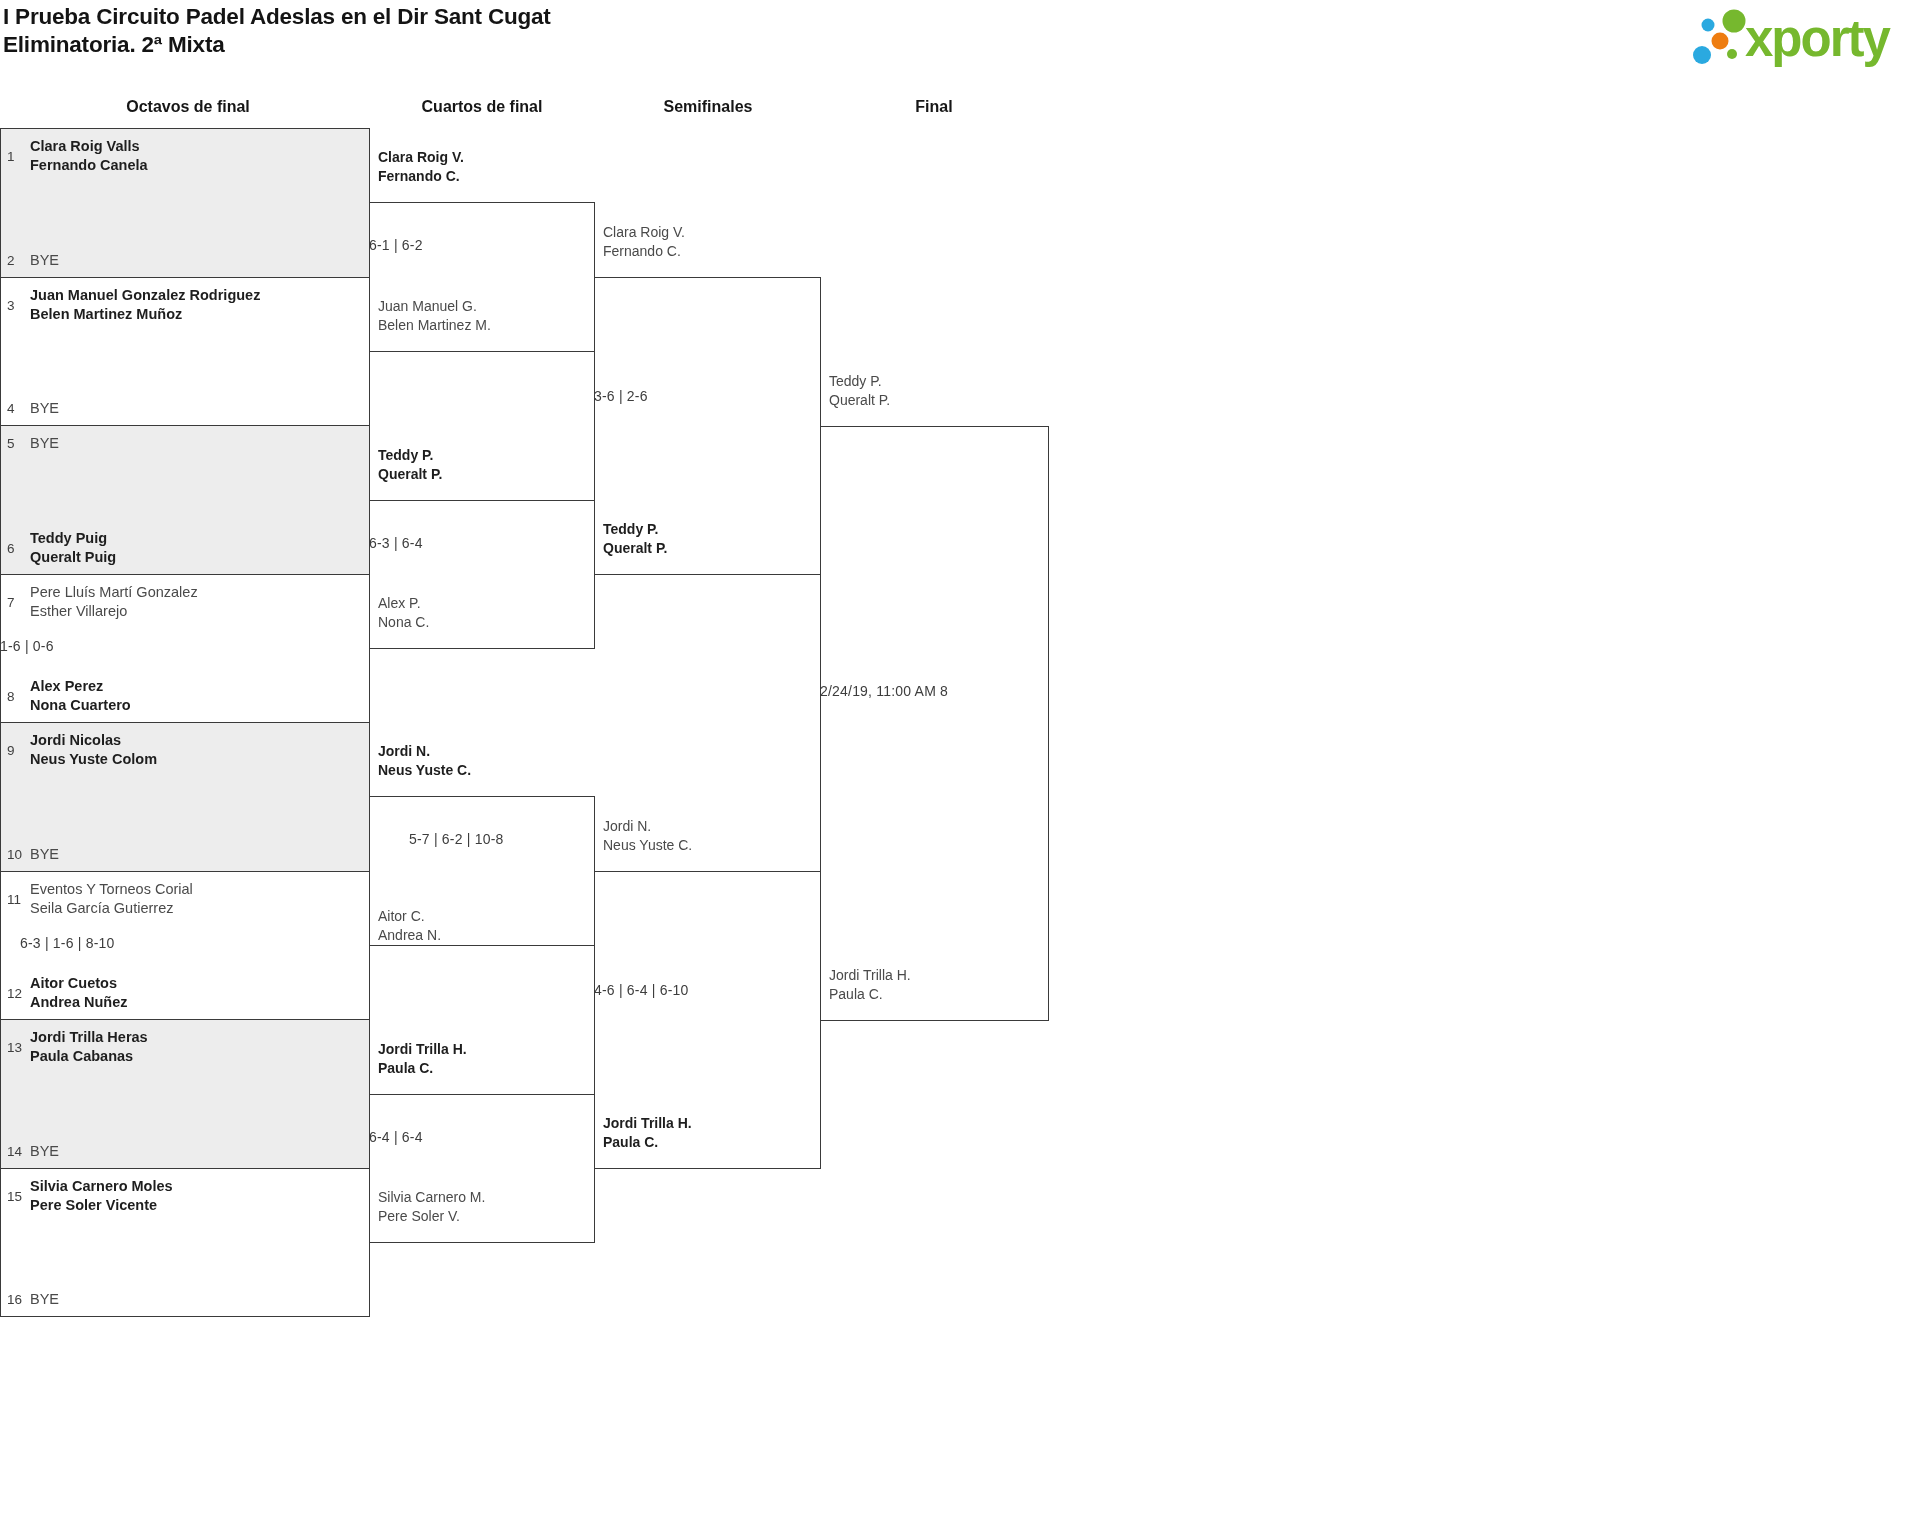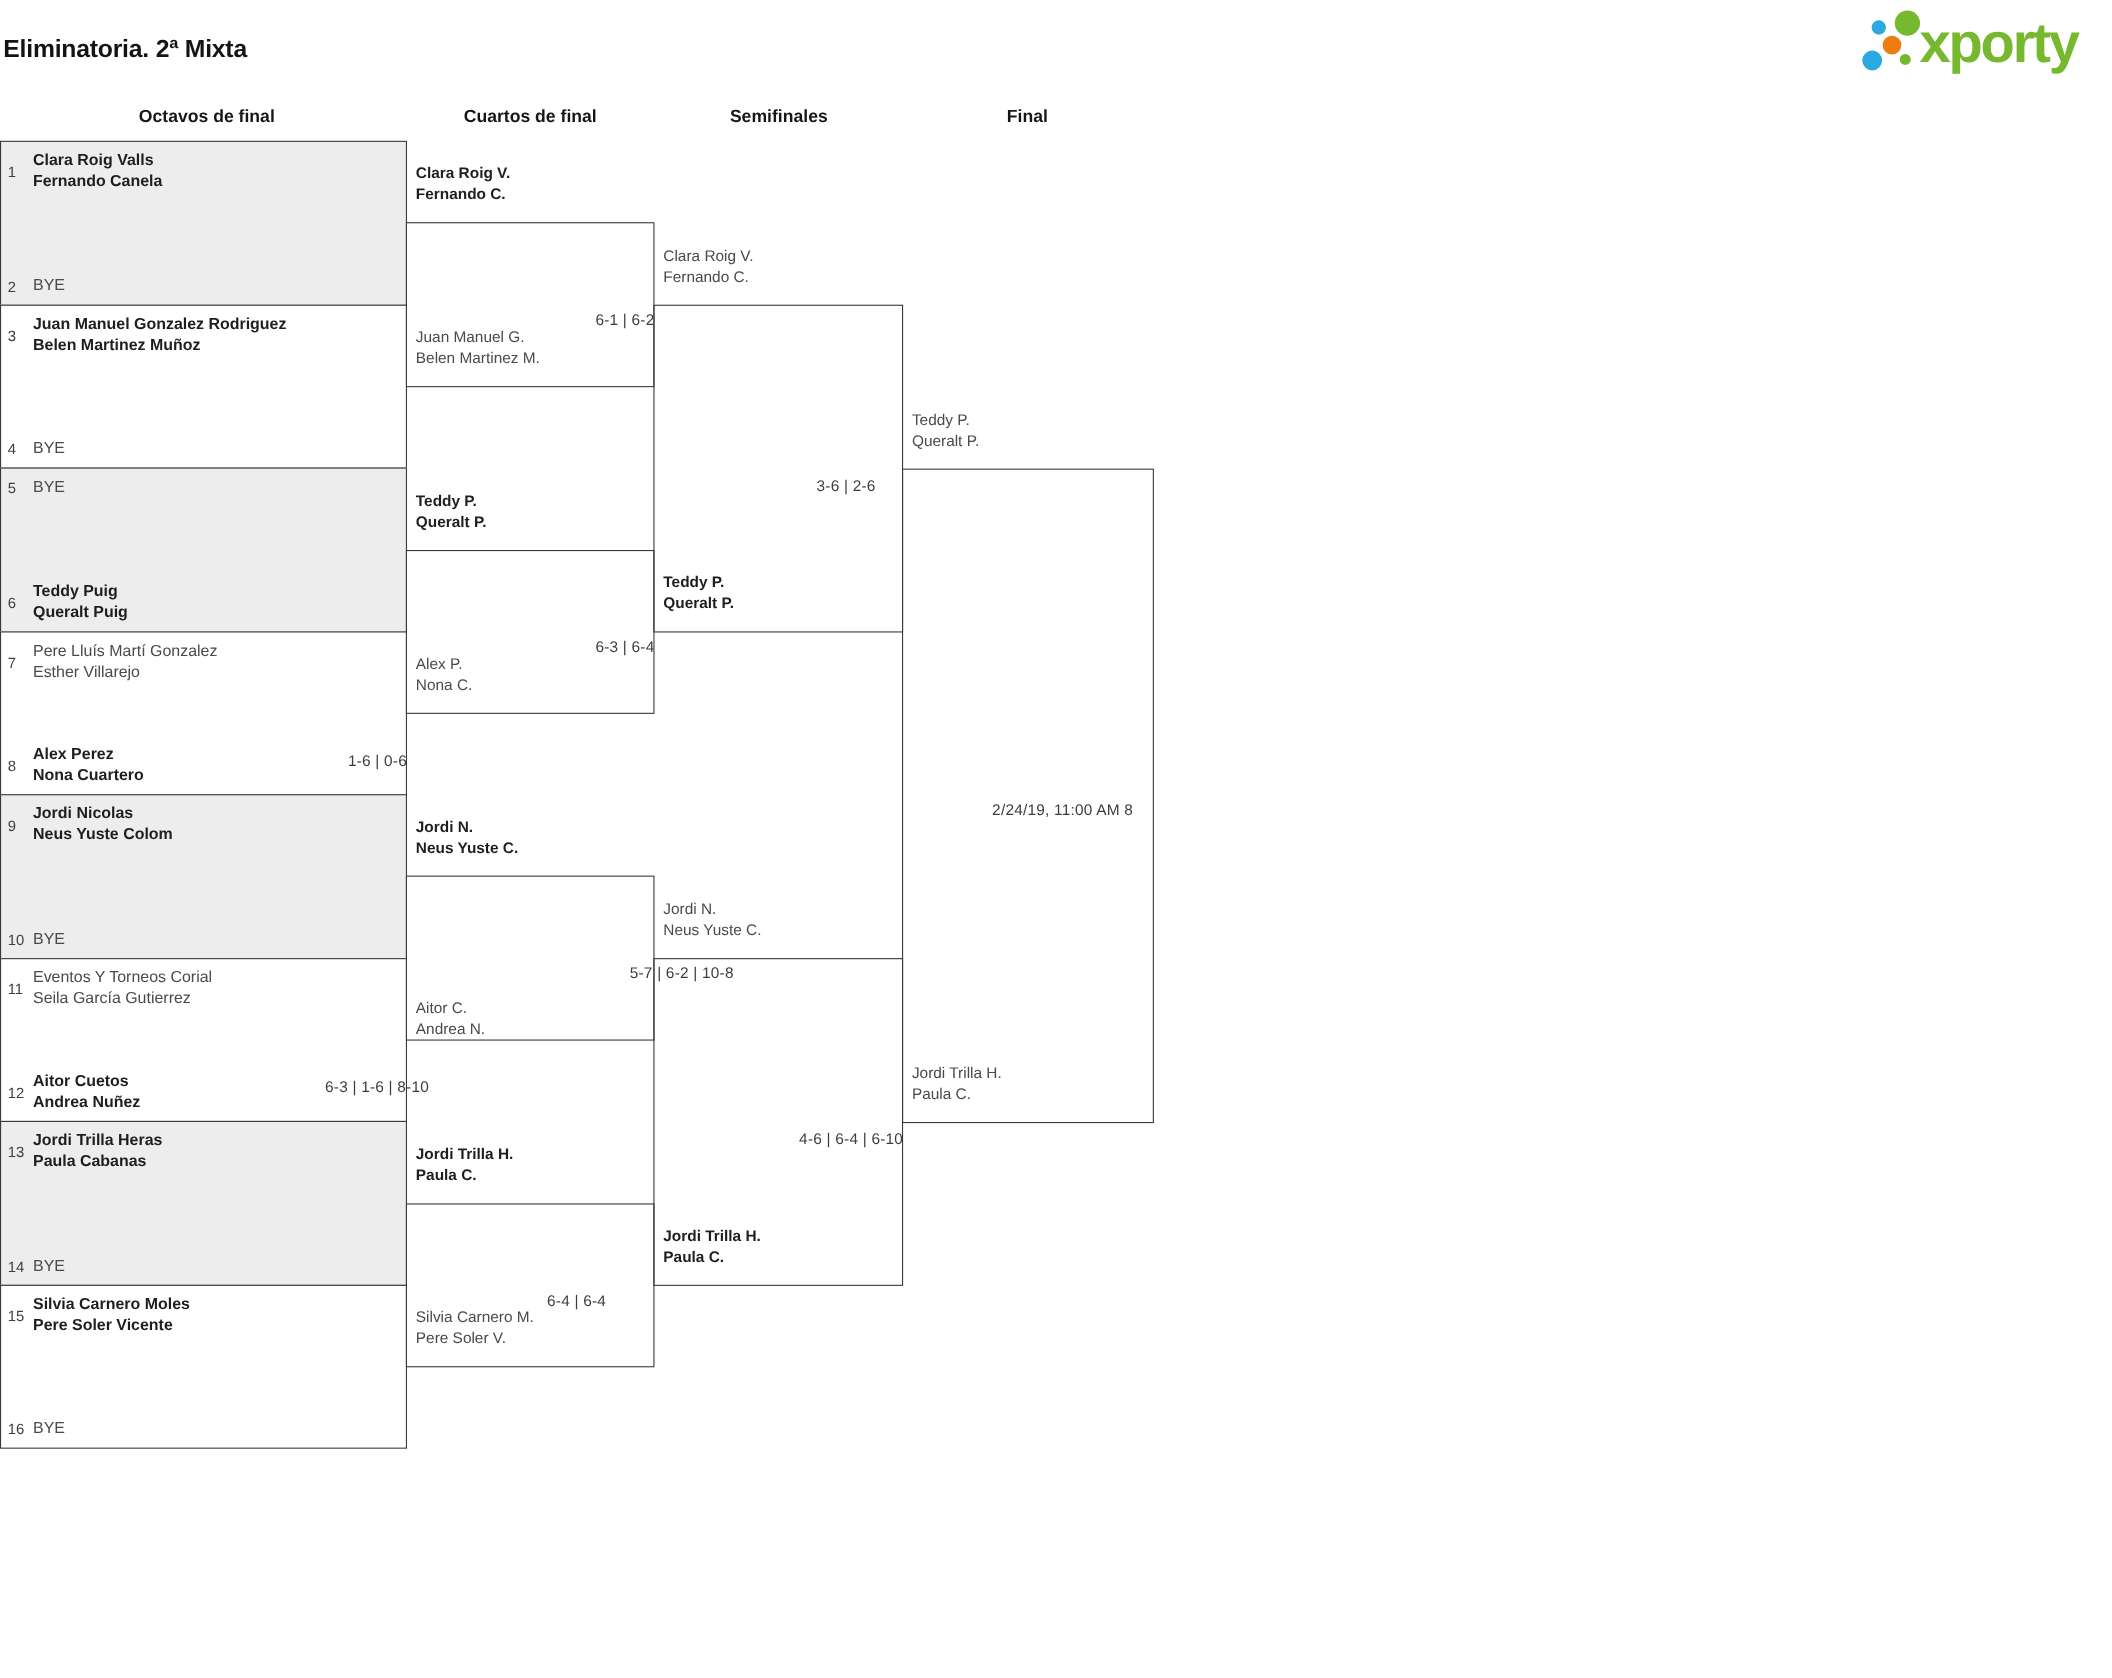--- a/index.html
+++ b/index.html
@@ -13,27 +13,28 @@
   .rh{position:absolute;top:98px;width:240px;text-align:center;font-size:16px;font-weight:700;
       color:#161616;white-space:nowrap;}
   .box{position:absolute;border:1px solid var(--line,#3a3a3a);box-sizing:border-box;background:transparent;z-index:1;}
   .box.shaded{background:var(--shade,#ededed);}
   .box.white{background:#fff;}
   .entry{position:absolute;display:flex;align-items:center;z-index:2;}
   .seed{font-size:13.5px;line-height:19px;color:#3f3f3f;min-width:16px;margin-right:7px;}
   .tname{font-size:14.5px;line-height:19px;color:#4a4a4a;white-space:nowrap;}
   .sm .tname{font-size:14px;}
   .tname.b{font-weight:700;color:#1e1e1e;}
-  .score{position:absolute;font-size:14px;line-height:19px;color:#3d3d3d;text-align:right;
-         z-index:2;letter-spacing:0.2px;white-space:nowrap;margin-top:45px;}
+  .score{position:absolute;font-size:14px;line-height:19px;color:#3d3d3d;text-align:left;
+         z-index:2;letter-spacing:0.2px;white-space:nowrap;}
 </style>
 </head>
 <body>
 
 <div class="canvas" style="--line: #3a3a3a; --shade: #ededed;">
+  <div class="t1">I Prueba Circuito Padel Adeslas en el Dir Sant Cugat</div>
   <div class="t2">Eliminatoria. 2ª Mixta</div>
 
   <svg class="logo" width="238" height="68" viewBox="0 0 238 68">
     <circle cx="53" cy="19" r="11.5" fill="#76b82e"></circle>
     <circle cx="27" cy="23" r="6.5" fill="#2aa9e0"></circle>
     <circle cx="39" cy="39" r="8.5" fill="#ee7d11"></circle>
     <circle cx="51" cy="52" r="5" fill="#76b82e"></circle>
     <circle cx="21" cy="53" r="9" fill="#2aa9e0"></circle>
     <text x="64" y="54" font-family="Liberation Sans, sans-serif" font-size="51" font-weight="bold" letter-spacing="-2" fill="#76b82e">xporty</text>
   </svg>

